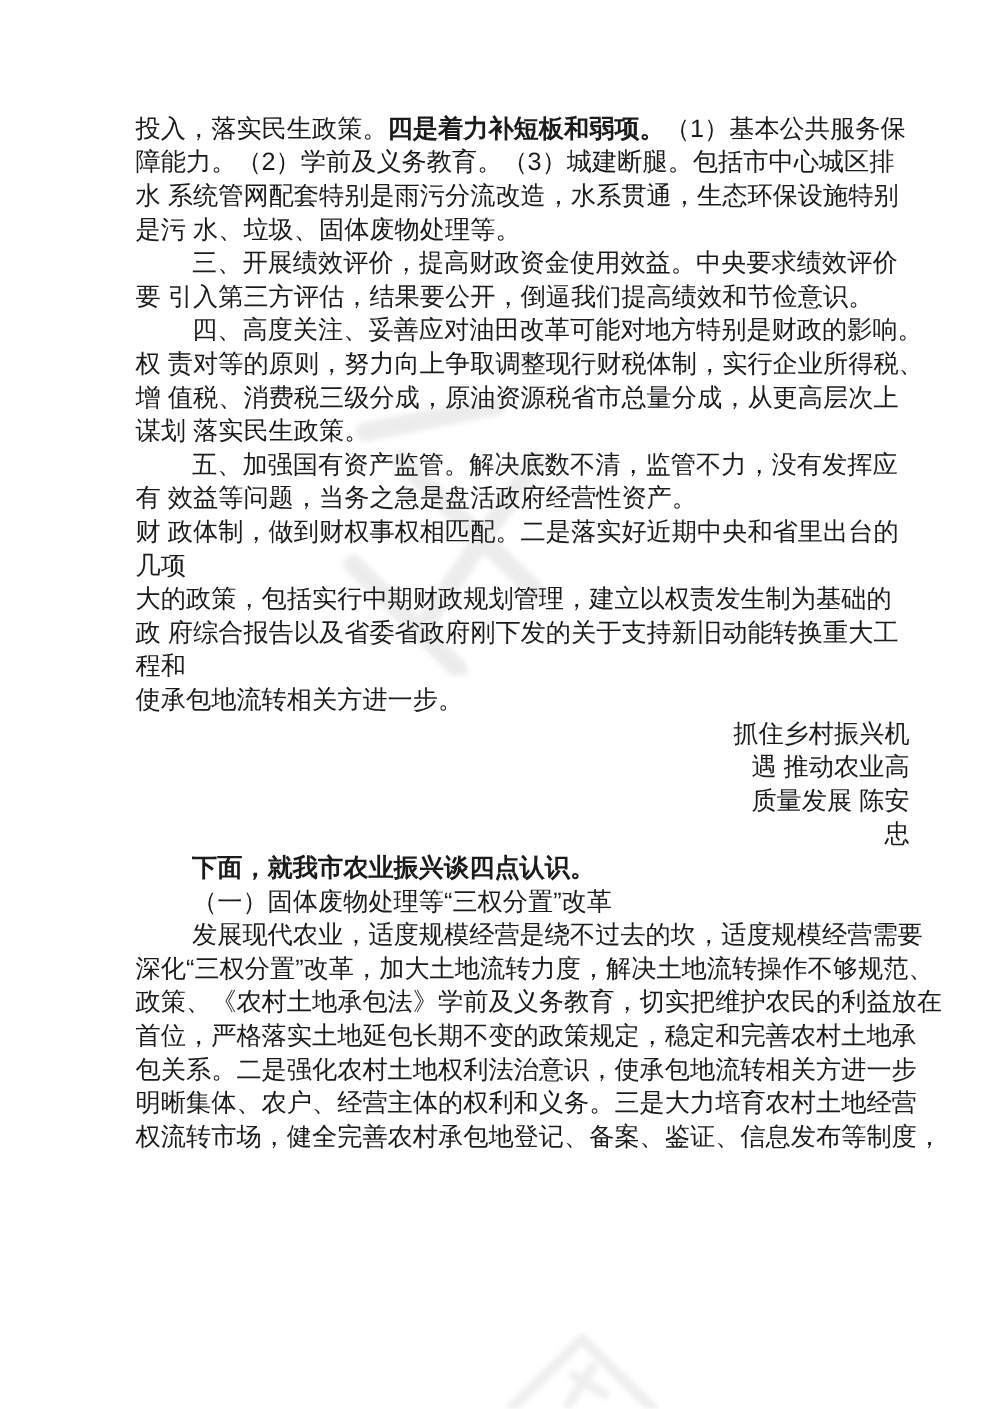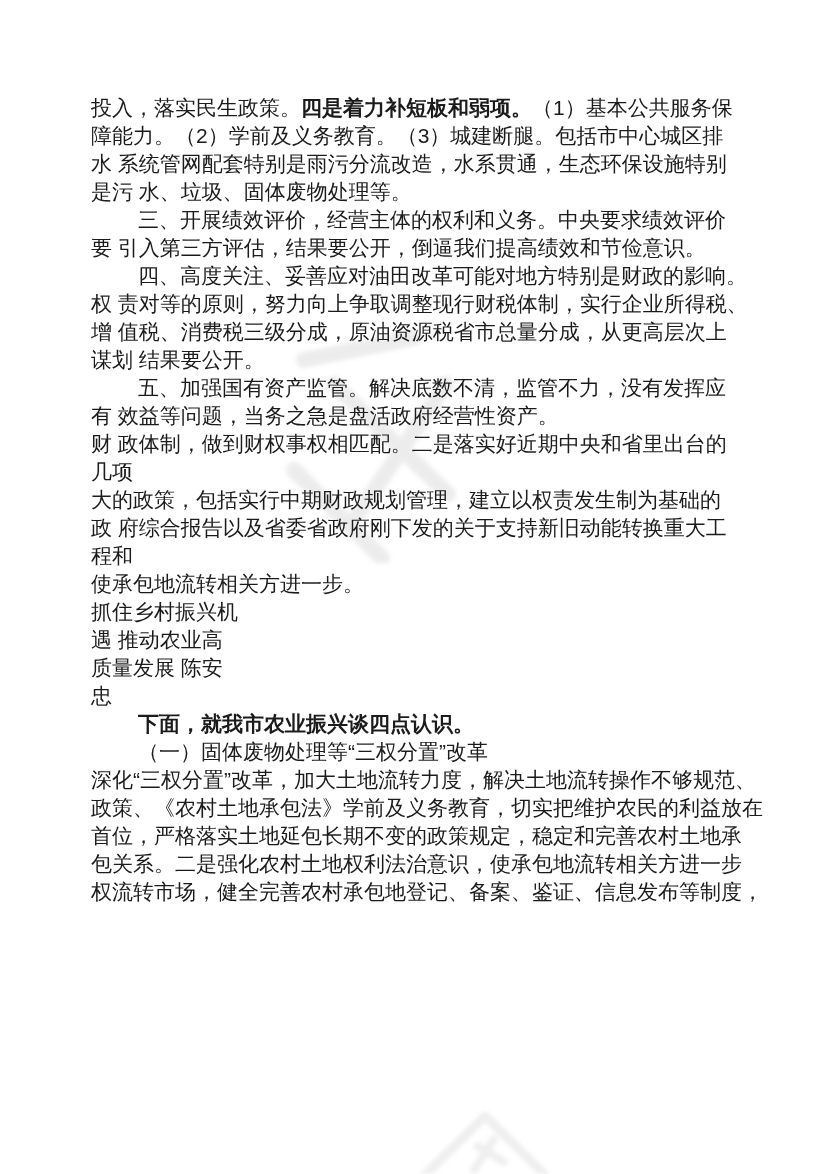--- a/index.html
+++ b/index.html
@@ -14,33 +14,33 @@
     overflow: hidden;
     font-family: "Liberation Sans", "DejaVu Sans", sans-serif;
   }
   .page {
     position: absolute;
     inset: 0;
     background: #ffffff;
   }
   .content {
     position: absolute;
-    left: 91px;
+    left: 113px;
     top: 94px;
     width: 645px;
     color: #1b1b1b;
     font-size: 21px;
     line-height: 28px;
   }
   .line {
     height: 28px;
     white-space: nowrap;
   }
   .line.center {
-    text-align: left;
+    text-align: right;
     white-space: normal;
   }
   .line.ind {
     text-indent: 47px;
   }
   .seg { font-weight: 400; }
   .seg.bold { font-weight: 700; }
   .wm-mid {
     position: absolute;
     left: 262px;
@@ -69,44 +69,46 @@
       <path d="M184 56 L96 186"></path>
       <path d="M32 142 L120 230"></path>
     </g>
   </svg>
 
   <div class="content" id="doc-body">
       <div class="line"><span class="seg">投入，落实民生政策。</span><span class="seg bold">四是着力补短板和弱项。</span><span class="seg">（1）基本公共服务保</span></div>
       <div class="line"><span class="seg">障能力。（2）学前及义务教育。（3）城建断腿。包括市中心城区排</span></div>
       <div class="line"><span class="seg">水 系统管网配套特别是雨污分流改造，水系贯通，生态环保设施特别</span></div>
       <div class="line"><span class="seg">是污 水、垃圾、固体废物处理等。</span></div>
-      <div class="line ind"><span class="seg">三、开展绩效评价，经营主体的权利和义务。中央要求绩效评价</span></div>
+      <div class="line ind"><span class="seg">三、开展绩效评价，提高财政资金使用效益。中央要求绩效评价</span></div>
       <div class="line"><span class="seg">要 引入第三方评估，结果要公开，倒逼我们提高绩效和节俭意识。</span></div>
       <div class="line ind"><span class="seg">四、高度关注、妥善应对油田改革可能对地方特别是财政的影响。</span></div>
       <div class="line"><span class="seg">权 责对等的原则，努力向上争取调整现行财税体制，实行企业所得税、</span></div>
       <div class="line"><span class="seg">增 值税、消费税三级分成，原油资源税省市总量分成，从更高层次上</span></div>
-      <div class="line"><span class="seg">谋划 结果要公开。</span></div>
+      <div class="line"><span class="seg">谋划 落实民生政策。</span></div>
       <div class="line ind"><span class="seg">五、加强国有资产监管。解决底数不清，监管不力，没有发挥应</span></div>
       <div class="line"><span class="seg">有 效益等问题，当务之急是盘活政府经营性资产。</span></div>
       <div class="line"><span class="seg">财 政体制，做到财权事权相匹配。二是落实好近期中央和省里出台的</span></div>
       <div class="line"><span class="seg">几项</span></div>
       <div class="line"><span class="seg">大的政策，包括实行中期财政规划管理，建立以权责发生制为基础的</span></div>
       <div class="line"><span class="seg">政 府综合报告以及省委省政府刚下发的关于支持新旧动能转换重大工</span></div>
       <div class="line"><span class="seg">程和</span></div>
       <div class="line"><span class="seg">使承包地流转相关方进一步。</span></div>
       <div class="line center"><span class="seg">抓住乡村振兴机</span></div>
       <div class="line center"><span class="seg">遇 推动农业高</span></div>
       <div class="line center"><span class="seg">质量发展 陈安</span></div>
       <div class="line center"><span class="seg">忠</span></div>
       <div class="line ind"><span class="seg bold">下面，就我市农业振兴谈四点认识。</span></div>
       <div class="line ind"><span class="seg">（一）固体废物处理等“三权分置”改革</span></div>
+      <div class="line ind"><span class="seg">发展现代农业，适度规模经营是绕不过去的坎，适度规模经营需要</span></div>
       <div class="line"><span class="seg">深化“三权分置”改革，加大土地流转力度，解决土地流转操作不够规范、</span></div>
       <div class="line"><span class="seg">政策、《农村土地承包法》学前及义务教育，切实把维护农民的利益放在</span></div>
       <div class="line"><span class="seg">首位，严格落实土地延包长期不变的政策规定，稳定和完善农村土地承</span></div>
       <div class="line"><span class="seg">包关系。二是强化农村土地权利法治意识，使承包地流转相关方进一步</span></div>
+      <div class="line"><span class="seg">明晰集体、农户、经营主体的权利和义务。三是大力培育农村土地经营</span></div>
       <div class="line"><span class="seg">权流转市场，健全完善农村承包地登记、备案、鉴证、信息发布等制度，</span></div>
     </div>
 
   <svg class="wm-bottom" width="150" height="62" viewBox="0 0 150 62" aria-hidden="true">
     <g stroke="#efefef" fill="none" stroke-linecap="round">
       <path d="M75 4 L16 62" stroke-width="9"></path>
       <path d="M75 4 L134 62" stroke-width="9"></path>
       <path d="M68 34 L94 50" stroke-width="8"></path>
       <path d="M84 27 L64 58" stroke-width="8"></path>
     </g>

